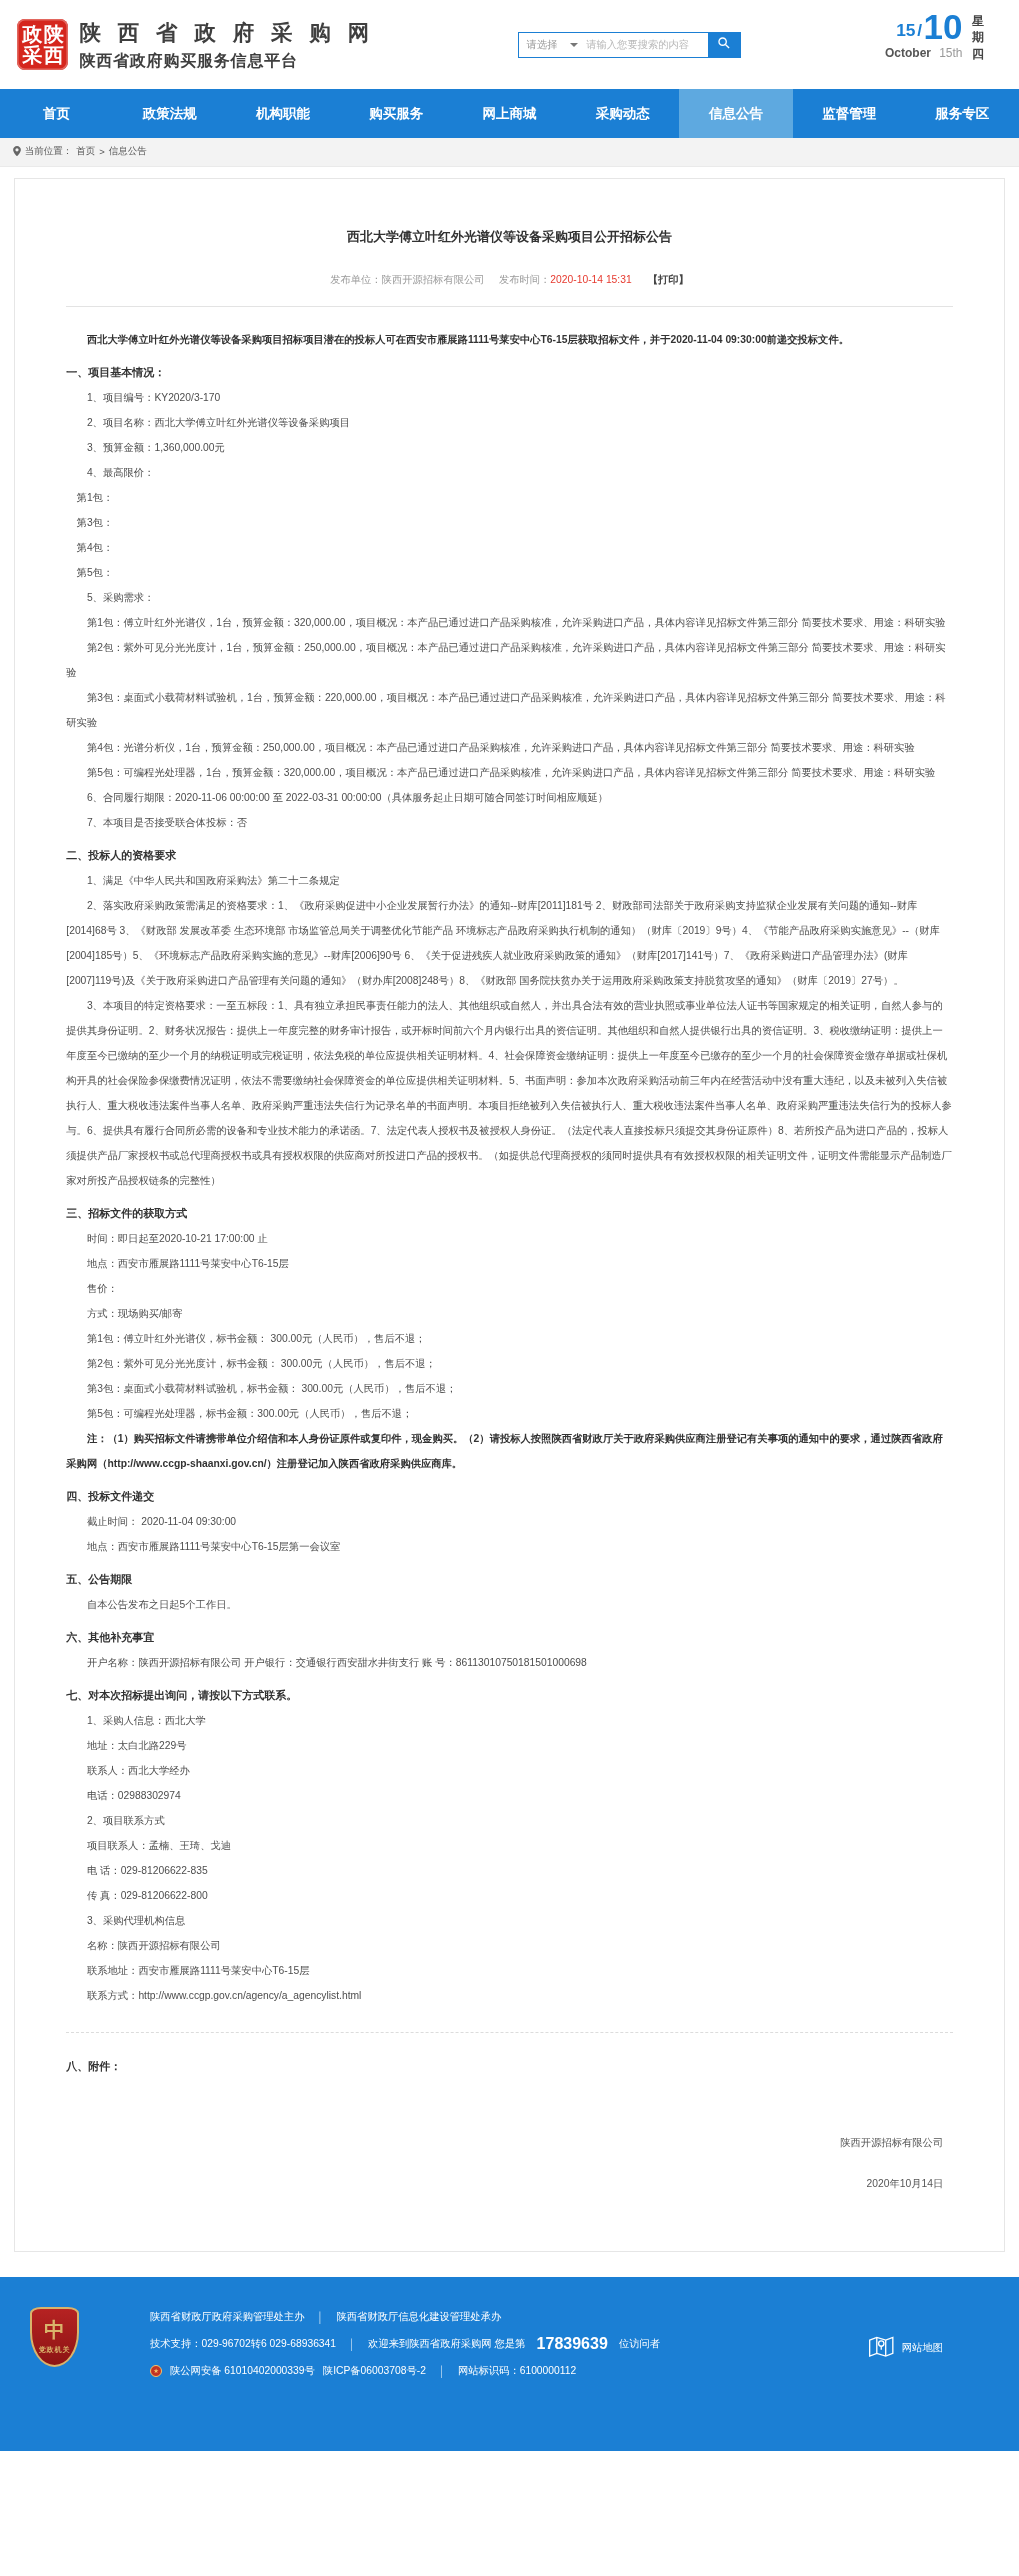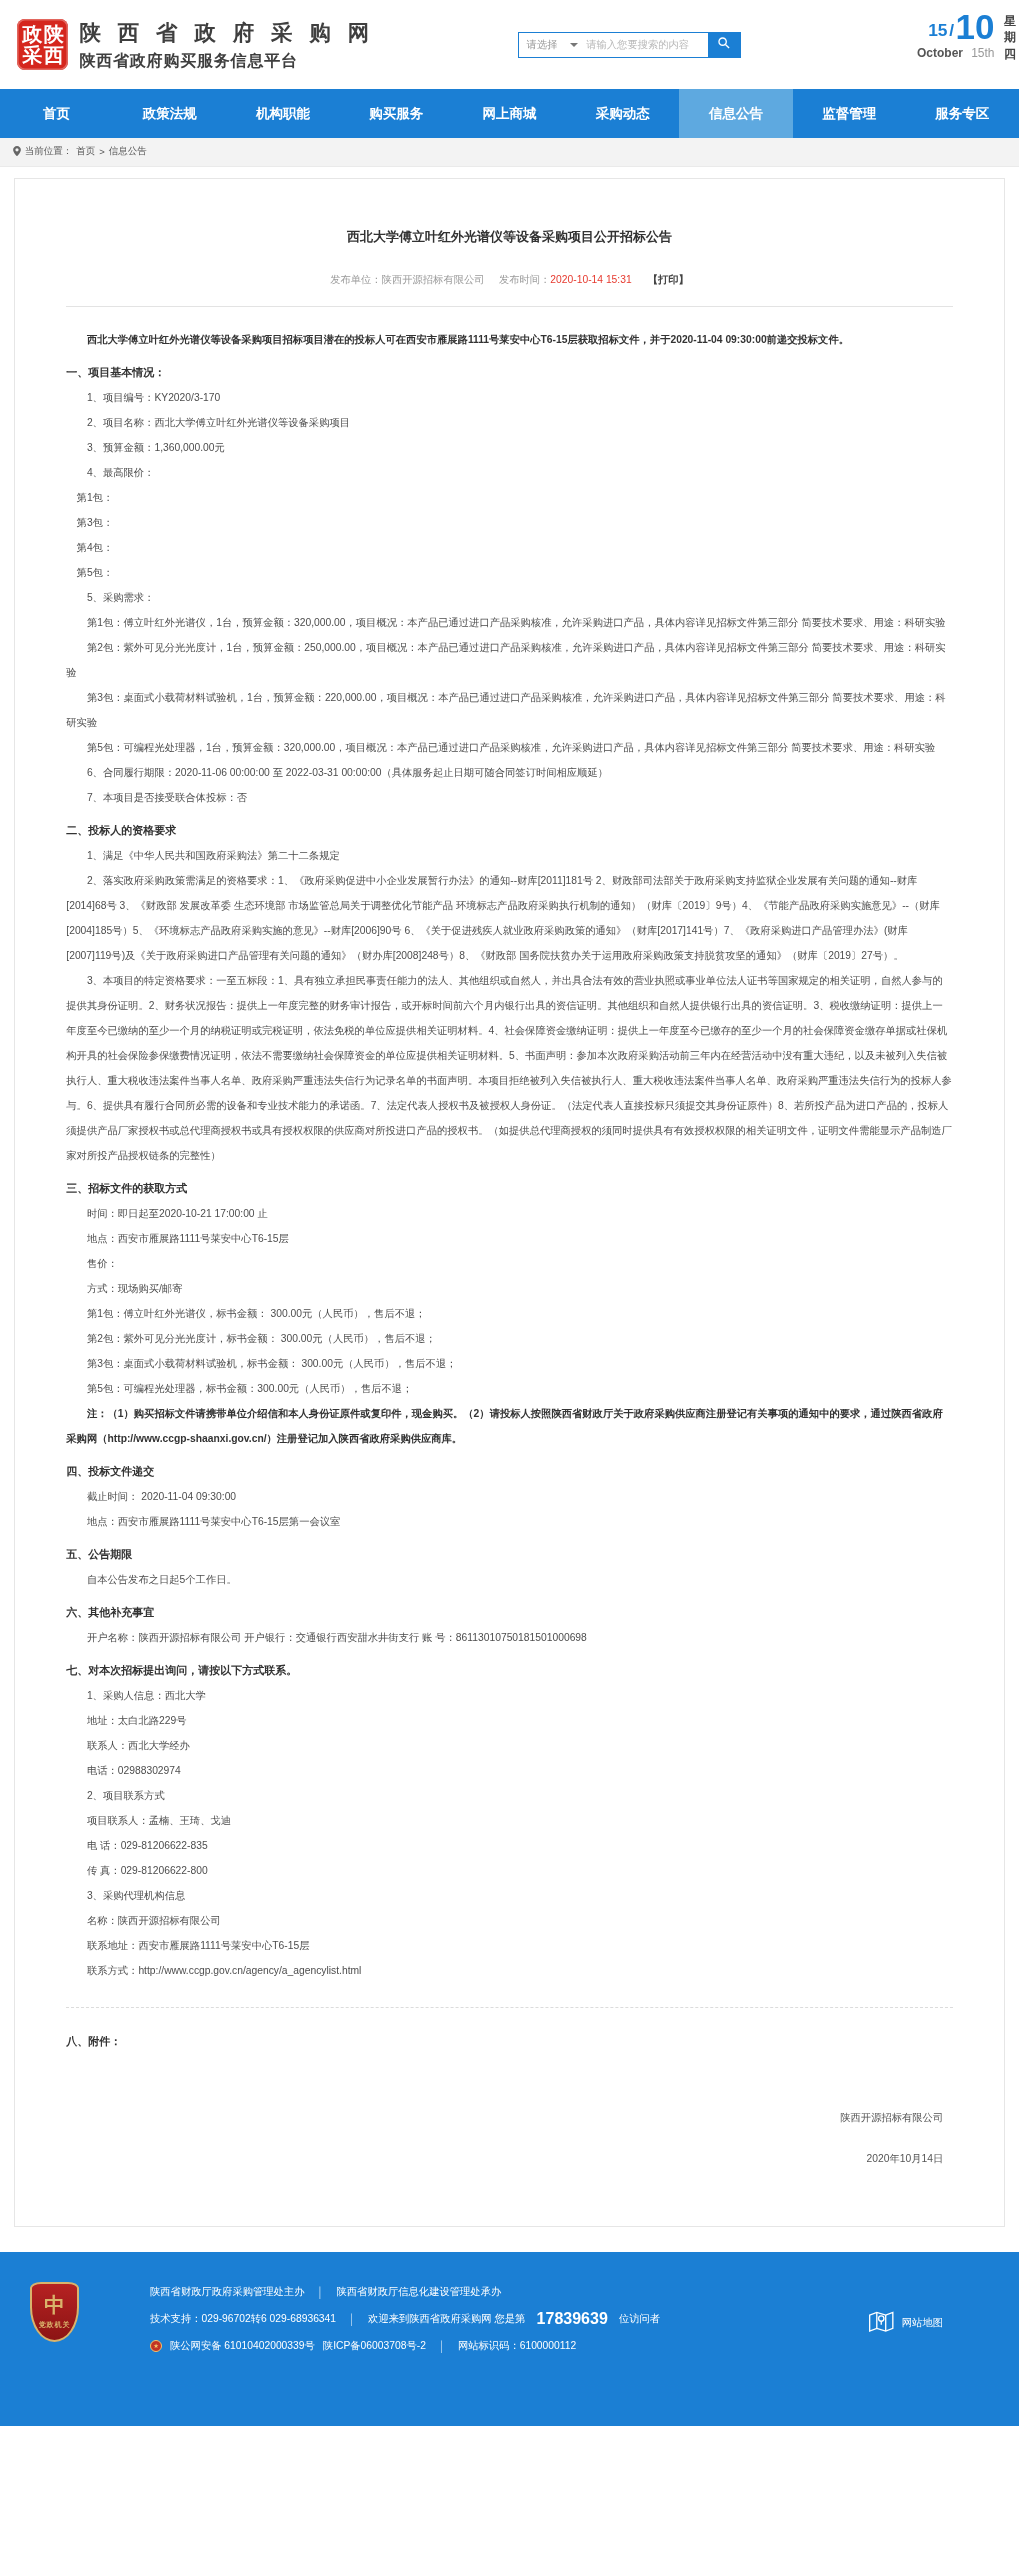--- a/index.html
+++ b/index.html
@@ -20,21 +20,21 @@
     border: 1.6px solid #1b7fd4; height: 26px; width: 223px; background: #fff; }
   .search-select { display: flex; align-items: center; gap: 12.7px; padding: 0 8px; font-size: 10.3px;
     color: #999; cursor: pointer; white-space: nowrap; }
   .caret { width: 0; height: 0; border-left: 4px solid transparent; border-right: 4px solid transparent;
     border-top: 4.8px solid #777; display: inline-block; }
   .search-input { flex: 1; border: none; outline: none; font-size: 10.3px; color: #333; min-width: 0; }
   .search-input::placeholder { color: #b8b8b8; }
   .search-btn { width: 32px; background: #1b7fd4; border: none; display: flex; align-items: center;
     justify-content: center; cursor: pointer; }
 
-  .date-widget { position: absolute; right: 3px; top: 11px; display: flex; gap: 9.5px; }
+  .date-widget { position: absolute; right: 35px; top: 11px; display: flex; gap: 9.5px; }
   .date-left { text-align: center; }
   .date-nums { display: flex; align-items: flex-end; justify-content: flex-end; color: #1b7fd4; font-weight: bold; }
   .d-day { font-size: 17.4px; line-height: 1; padding-bottom: 3.2px; }
   .d-slash { font-size: 17.4px; line-height: 1; padding: 0 1.6px 3.2px; }
   .d-month { font-size: 35px; line-height: 0.9; }
   .date-words { margin-top: 3.2px; font-size: 12px; }
   .d-mname { font-weight: bold; color: #555; }
   .d-ord { color: #999; margin-left: 4.8px; }
   .weekday { display: flex; flex-direction: column; font-size: 12px; font-weight: bold;
     color: #444; line-height: 16.6px; padding-top: 1.6px; }
@@ -215,20 +215,21 @@
         <p class="para st-p1">第5包：</p>
 
         <p class="para st-n">5、采购需求：</p>
 
         <p class="para st-n">第1包：傅立叶红外光谱仪，1台，预算金额：320,000.00，项目概况：本产品已通过进口产品采购核准，允许采购进口产品，具体内容详见招标文件第三部分 简要技术要求、用途：科研实验</p>
 
         <p class="para st-n">第2包：紫外可见分光光度计，1台，预算金额：250,000.00，项目概况：本产品已通过进口产品采购核准，允许采购进口产品，具体内容详见招标文件第三部分 简要技术要求、用途：科研实验</p>
 
         <p class="para st-n">第3包：桌面式小载荷材料试验机，1台，预算金额：220,000.00，项目概况：本产品已通过进口产品采购核准，允许采购进口产品，具体内容详见招标文件第三部分 简要技术要求、用途：科研实验</p>
 
+        <p class="para st-n">第4包：光谱分析仪，1台，预算金额：250,000.00，项目概况：本产品已通过进口产品采购核准，允许采购进口产品，具体内容详见招标文件第三部分 简要技术要求、用途：科研实验</p>
 
         <p class="para st-n">第5包：可编程光处理器，1台，预算金额：320,000.00，项目概况：本产品已通过进口产品采购核准，允许采购进口产品，具体内容详见招标文件第三部分 简要技术要求、用途：科研实验</p>
 
         <p class="para st-n">6、合同履行期限：2020-11-06 00:00:00 至 2022-03-31 00:00:00（具体服务起止日期可随合同签订时间相应顺延）</p>
 
         <p class="para st-n">7、本项目是否接受联合体投标：否</p>
 
         <p class="para st-h">二、投标人的资格要求</p>
 
         <p class="para st-n">1、满足《中华人民共和国政府采购法》第二十二条规定</p>

